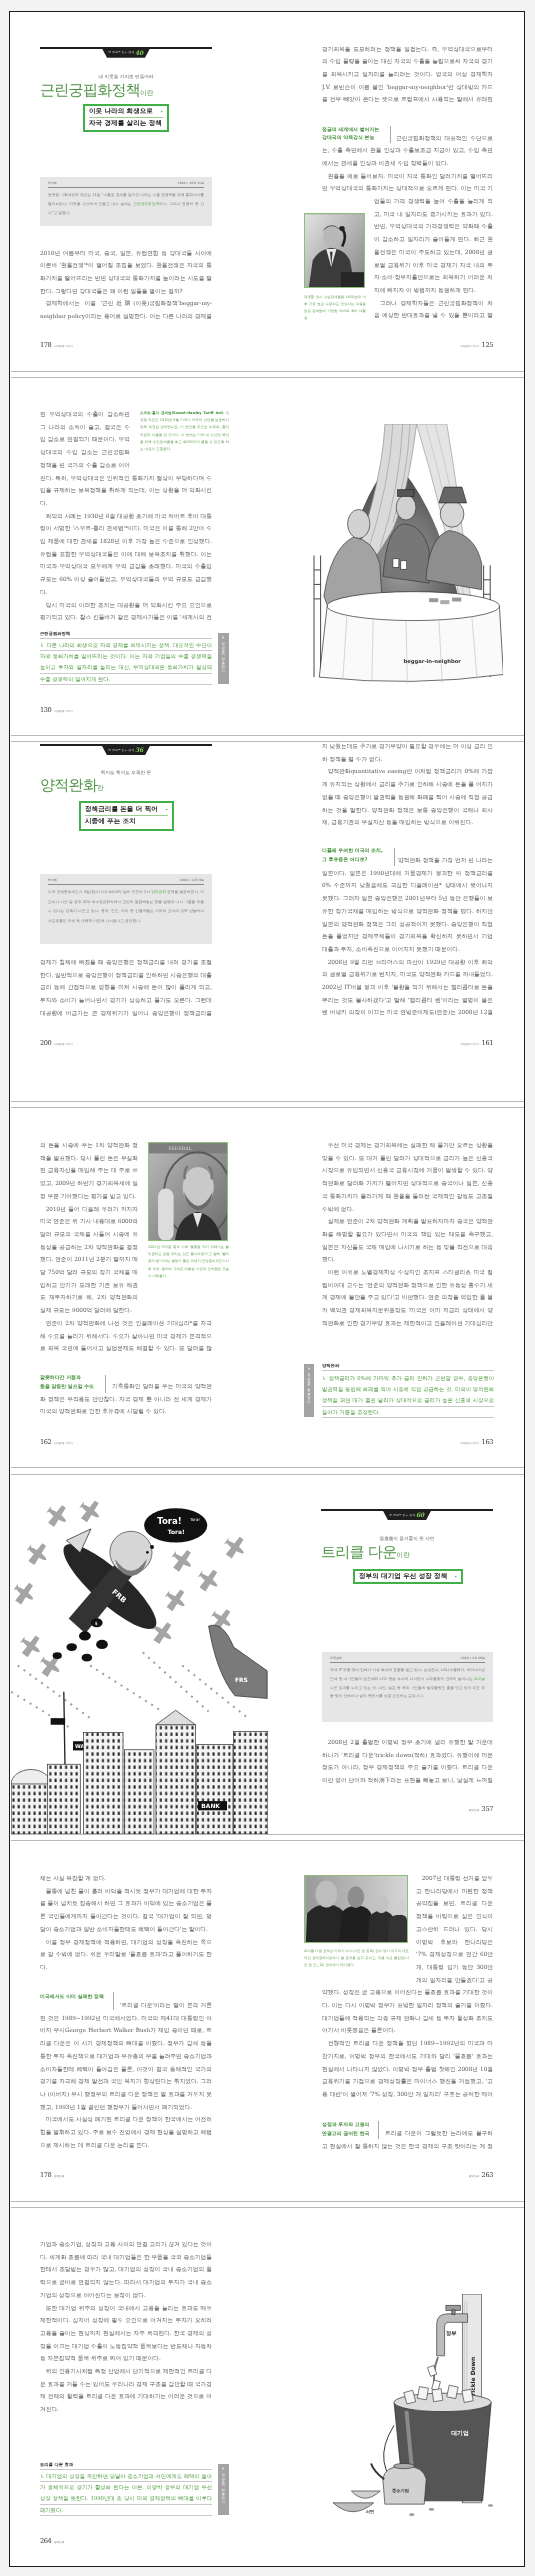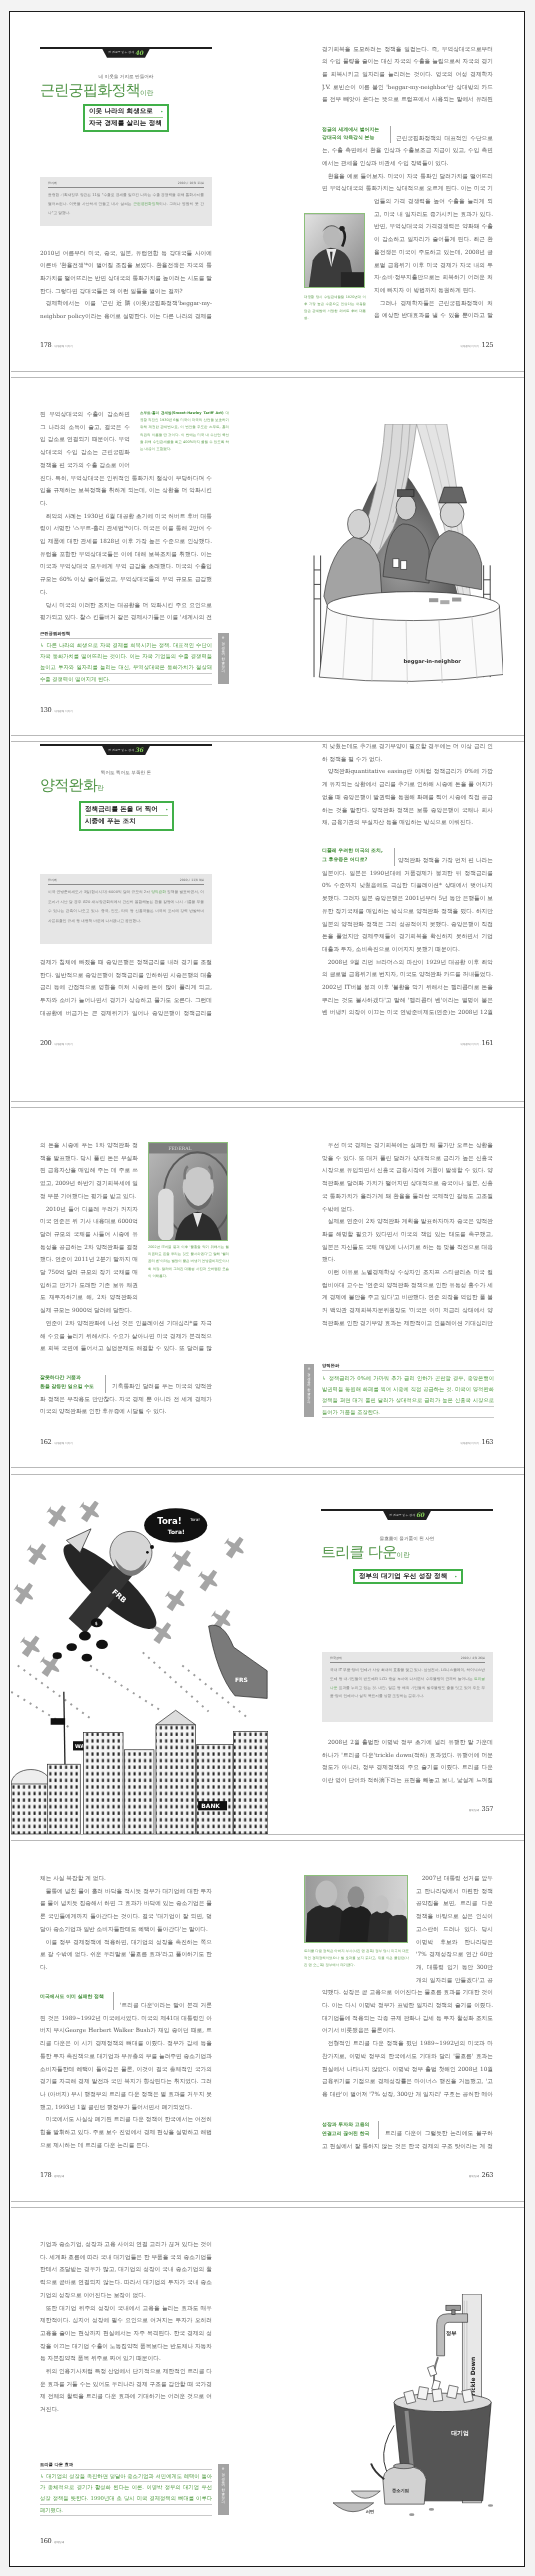--- a/index.html
+++ b/index.html
@@ -454,21 +454,21 @@
     <p class="ind">또한 대기업 위주의 성장이 국내에서 고용을 늘리는 효과도 매우 제한적이다. 심지어 성장에 필수 요인으로 여겨지는 투자가 오히려 고용을 줄이는 현상까지 현실에서는 자주 목격된다. 한국 경제의 성장을 이끄는 대기업 수출이 노동집약적 품목보다는 반도체나 자동차 등 자본집약적 품목 위주로 짜여 있기 때문이다.</p>
     <p class="ind">위의 인용기사처럼 특정 산업에서 단기적으로 제한적인 트리클 다운 효과를 거둘 수는 있어도 우리나라 경제 구조를 감안할 때 국가경제 전체의 활력을 트리클 다운 효과에 기대하기는 어려운 것으로 여겨진다.</p>
   </div>
   <div class="abs gl-head" style="left:40px;top:255px;width:172px">트리클 다운 효과</div>
   <div class="abs gl-body" style="left:40px;top:264px;width:172px"><span>↳</span> <span>대기업의 성장을 촉진하면 덩달아 중소기업과 서민에게도 혜택이 돌아가 총체적으로 경기가 활성화 된다는 이론. 이명박 정부의 대기업 우선 성장 정책을 뜻한다. 1990년대 초 당시 미국 경제정책의 뼈대를 이루다 폐기됐다.</span></div>
   <div class="abs gl-tab" style="left:218px;top:257px;width:10.5px;height:51px">
       <span>⊕</span>
       <span>경제용어 한 줄 정리</span>
     </div>
   <div class="abs foot" style="left:40px;top:330px">
-    <span class="pn">160</span> · <span>경제정책</span>
+    <span class="pn">264</span> · <span>경제정책</span>
   </div>
 
   <div class="abs" style="left:333px;top:87px;width:170px;height:226px">
     <svg width="170" height="226" viewBox="0 0 259 344">
       <rect x="197" y="0" width="29" height="318" fill="#e8e8e8" stroke="#444"></rect>
       <path d="M200 10 L200 310 M204 10 L204 310" stroke="#b9b9b9"></path>
       <path d="M205 30 L175 30 Q158 30 158 46 L158 94 L170 94 L170 50 Q170 43 177 43 L205 43 Z" fill="#bdbdbd" stroke="#333"></path>
       <rect x="172" y="17" width="22" height="8" fill="#9a9a9a" stroke="#333"></rect>
       <rect x="181" y="24" width="5" height="7" fill="#888" stroke="#333"></rect>
       <text x="172" y="62" font-size="8" font-weight="bold" fill="#222" font-family="DejaVu Sans, sans-serif">정부</text>

